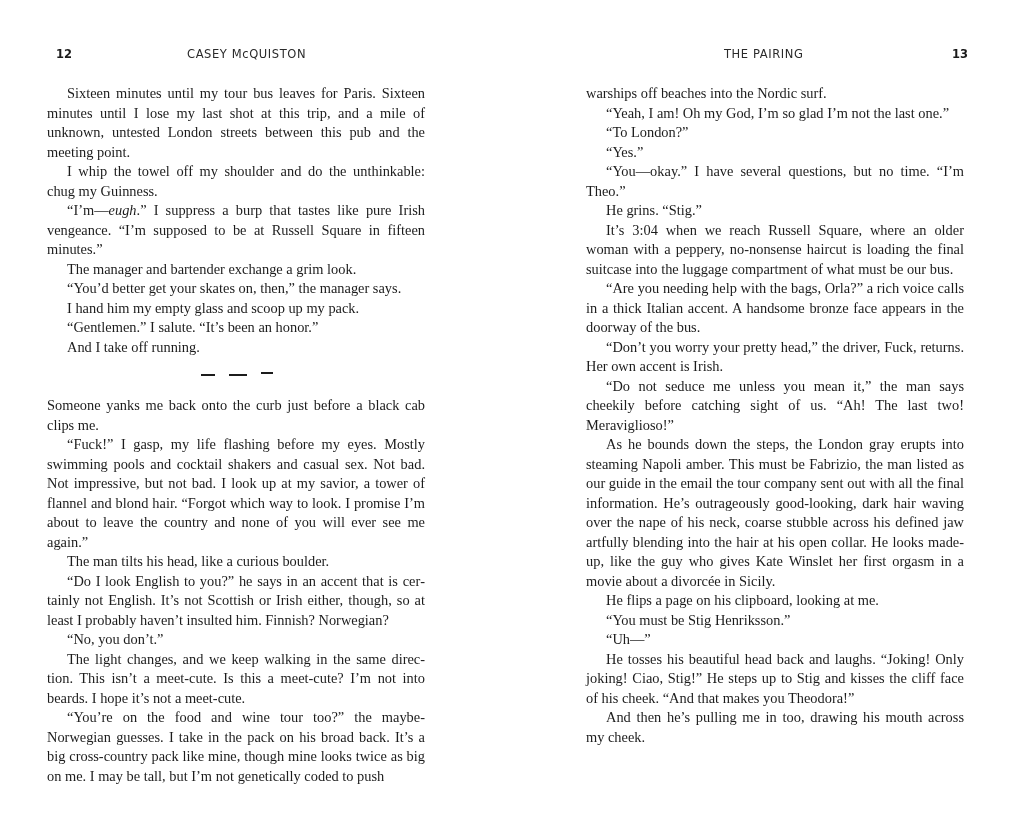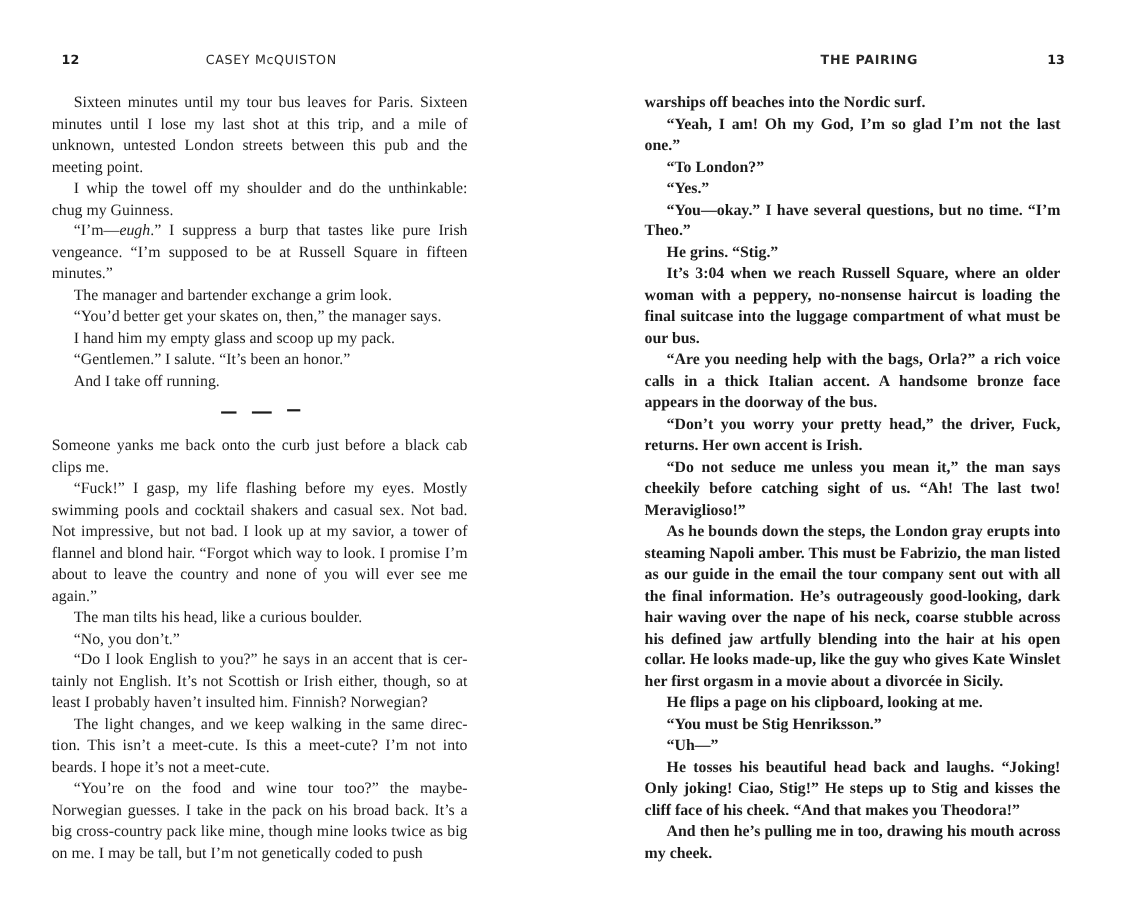--- a/index.html
+++ b/index.html
@@ -7,29 +7,29 @@
     .page { position: absolute; top: 0; height: 816px; padding-left: 24px; }
     .page.left { left: 0; width: 510px; }
     .page.right { left: 510px; width: 510px; }
     .running-head {
       position: absolute; top: 47px;
       font-family: "DejaVu Sans", sans-serif; font-size: 11.5px; letter-spacing: 0.6px; color: #2a2a2a;
     }
     .folio { position: absolute; top: 47px; font-family: "DejaVu Sans", sans-serif; font-size: 11.5px; font-weight: bold; color: #1a1a1a; }
     .left .folio { left: 56px; }
     .left .running-head { left: 187px; }
-    .right .running-head { left: 236px; font-weight: bold; }
+    .right .running-head { left: 214px; }
     .right .folio { left: 442px; }
     .text-block {
       position: absolute; top: 84px; width: 378px;
       font-family: "Liberation Serif", serif; font-size: 14.4px; line-height: 19.5px;
       text-align: justify; hyphens: manual;
     }
     .left .text-block { left: 47px; }
-    .right .text-block { left: 76px; font-weight: bold; }
+    .right .text-block { left: 76px; }
     .text-block p { margin: 0; text-indent: 20px; }
     .text-block p.noindent { text-indent: 0; }
     .section-break { height: 39px; position: relative; }
     .section-break .dash { position: absolute; top: 17px; height: 2px; background: #1c1c1c; }
     .d1 { left: 154px; width: 14px; }
     .d2 { left: 182px; width: 18px; }
     .d3 { left: 214px; width: 12px; top: 15px !important; }
     em { font-style: italic; }
   </style>
 </head>
@@ -48,22 +48,22 @@
     <p>“Gentlemen.” I salute. “It’s been an honor.”</p>
     <p>And I take off running.</p>
     <div class="section-break">
       <span class="dash d1"></span>
       <span class="dash d2"></span>
       <span class="dash d3"></span>
     </div>
     <p class="noindent">Someone yanks me back onto the curb just before a black cab clips me.</p>
     <p>“Fuck!” I gasp, my life flashing before my eyes. Mostly swimming pools and cocktail shakers and casual sex. Not bad. Not impressive, but not bad. I look up at my savior, a tower of flannel and blond hair. “Forgot which way to look. I promise I’m about to leave the country and none of you will ever see me again.”</p>
     <p>The man tilts his head, like a curious boulder.</p>
+    <p>“Do I look English to you?” he says in an accent that is cer­tainly not English. It’s not Scottish or Irish either, though, so at least I probably haven’t insulted him. Finnish? Norwegian?</p>
     <p>“No, you don’t.”</p>
-    <p>“Do I look English to you?” he says in an accent that is cer­tainly not English. It’s not Scottish or Irish either, though, so at least I probably haven’t insulted him. Finnish? Norwegian?</p>
     <p>The light changes, and we keep walking in the same direc­tion. This isn’t a meet-cute. Is this a meet-cute? I’m not into beards. I hope it’s not a meet-cute.</p>
     <p>“You’re on the food and wine tour too?” the maybe-Norwegian guesses. I take in the pack on his broad back. It’s a big cross-country pack like mine, though mine looks twice as big on me. I may be tall, but I’m not genetically coded to push</p>
   </div>
 </div>
 
 <div class="page right">
   <div class="running-head">THE PAIRING</div>
   <div class="folio">13</div>
   <div class="text-block">
     <p class="noindent">warships off beaches into the Nordic surf.</p>

